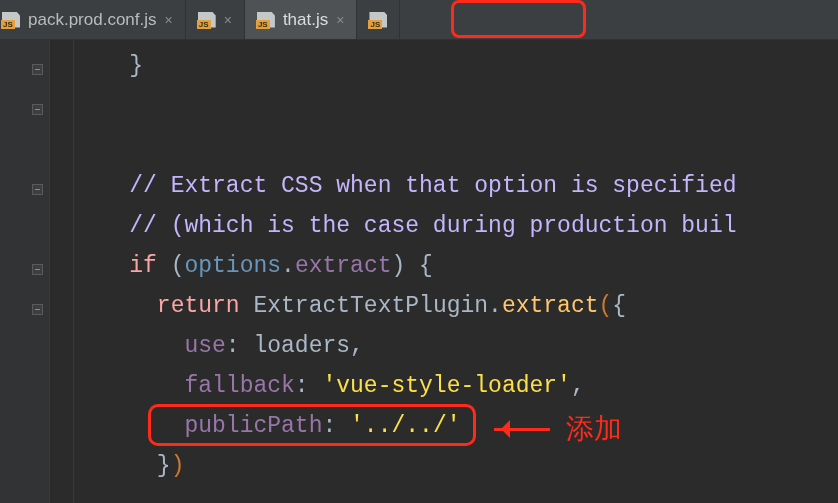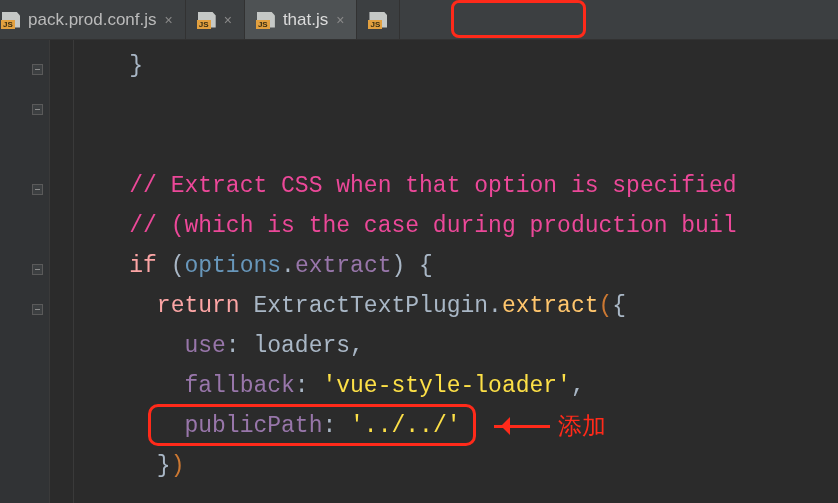--- a/index.html
+++ b/index.html
@@ -101,21 +101,21 @@
     border-right: 1px solid #3a3a3a;
   }
   .code {
     padding-top: 6px;
     font-size: 23px;
     line-height: 40px;
     white-space: pre;
     color: #a9b7c6;
     position: relative;
   }
-  .c-comment { color: #ec4899; text-align: center; }
+  .c-comment { color: #c4b5fd; text-align: center; }
   .c-keyword { color: #fca5a5; }
   .c-method  { color: #ffc66d; }
   .c-prop    { color: #9876aa; }
   .c-member  { color: #6897bb; text-align: right; }
   .c-str     { color: #fde047; }
   .c-punc    { color: #a9b7c6; }
   .c-paren   { color: #cc7832; }
 
   .tab-highlight {
     position: absolute;
@@ -128,25 +128,25 @@
     position: absolute;
     border: 3px solid #ff2a1a;
     border-radius: 10px;
     pointer-events: none;
     z-index: 50;
   }
   .annotation-arrow {
     position: absolute;
     color: #ff2a1a;
     font-family: Liberation Sans, sans-serif;
-    font-size: 24px;
+    font-size: 28px;
     z-index: 50;
     display: flex;
     align-items: center;
-    gap: 8px;
+    gap: 16px;
   }
   .annotation-arrow .shaft {
     width: 56px;
     height: 3px;
     background: #ff2a1a;
     position: relative;
   }
   .annotation-arrow .shaft::before {
     content: "";
     position: absolute;

